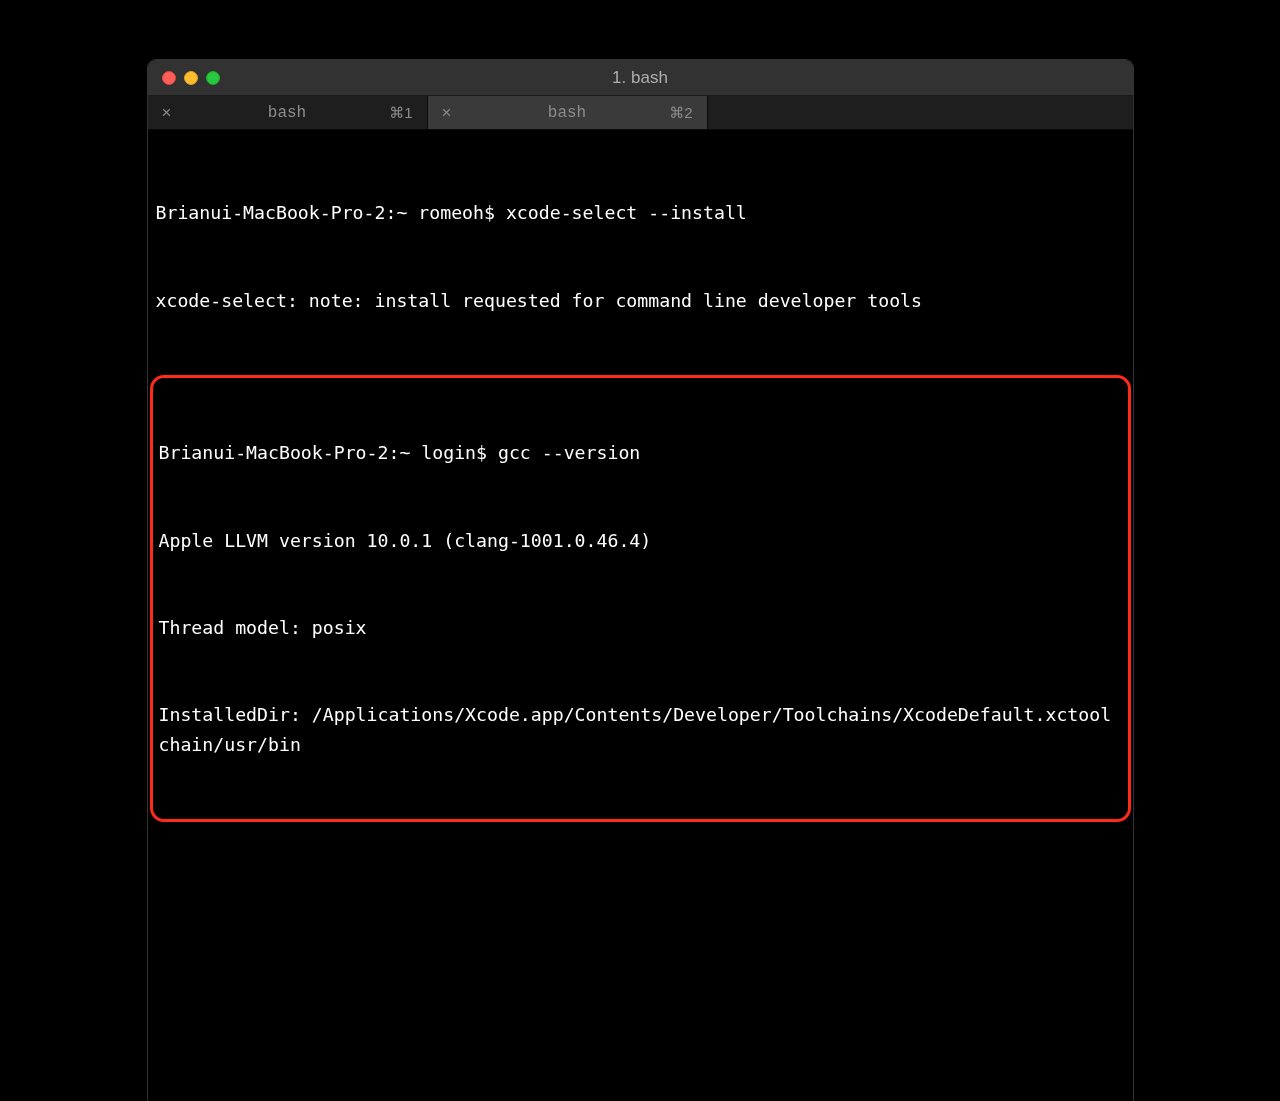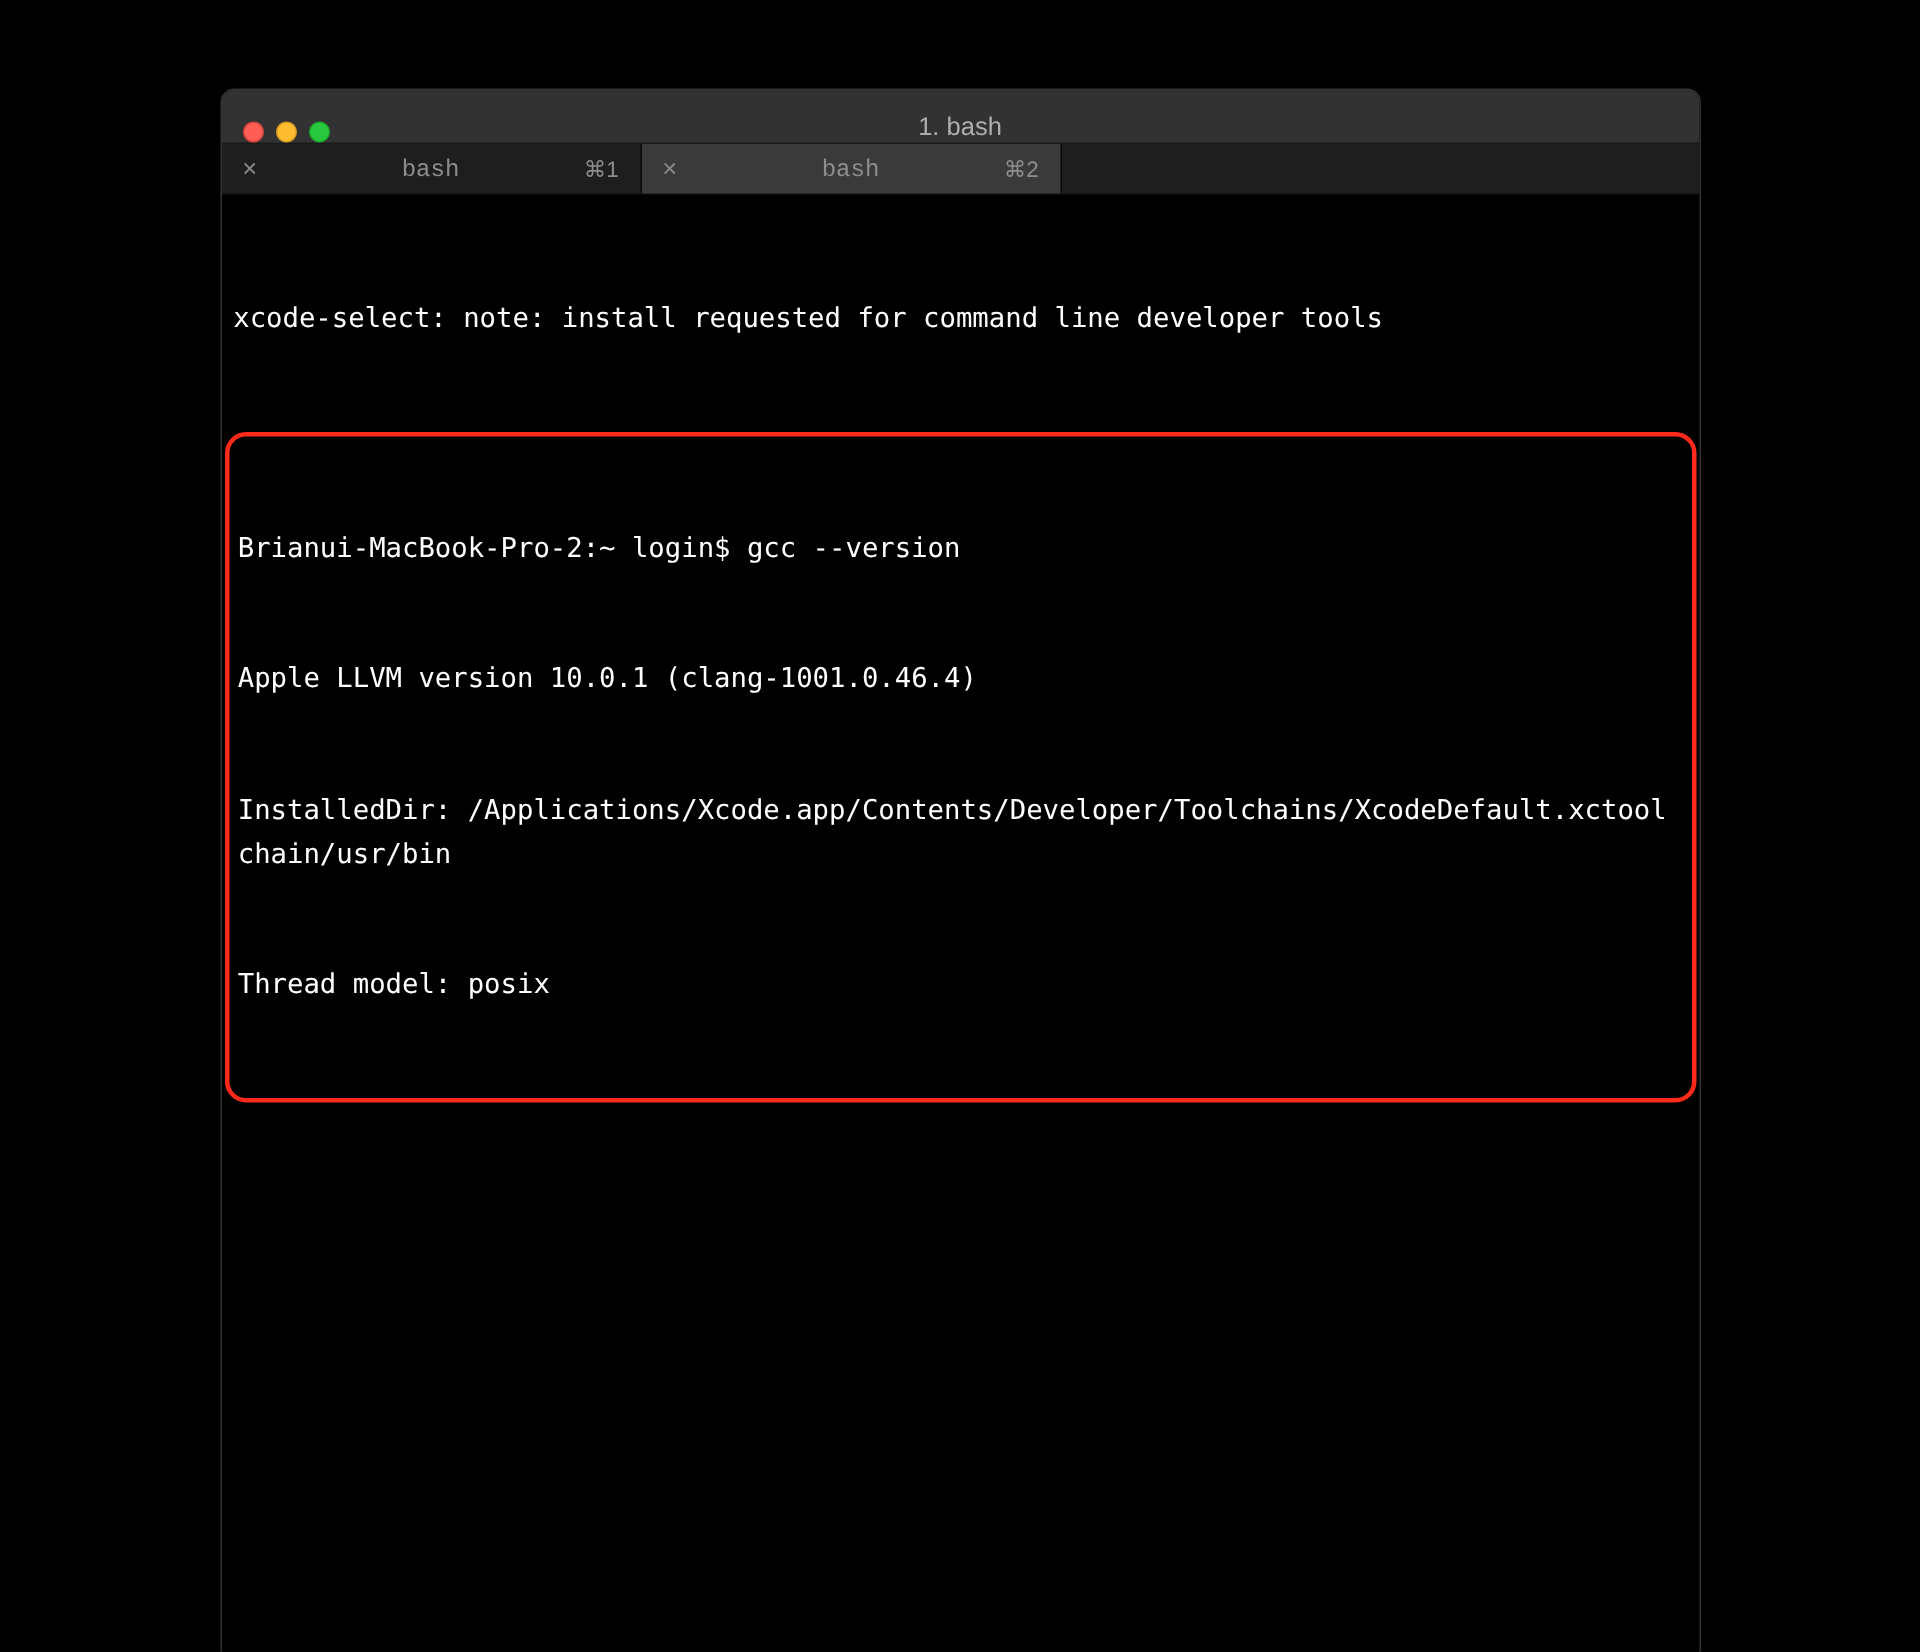--- a/index.html
+++ b/index.html
@@ -17,21 +17,21 @@
       width: 985px;
       background: #000;
       border-radius: 8px;
       overflow: hidden;
       box-shadow: 0 0 0 1px #333;
     }
     .title-bar {
       height: 36px;
       background: #323232;
       display: flex;
-      align-items: flex-end;
+      align-items: center;
       position: relative;
       border-bottom: 1px solid #1a1a1a;
     }
     .traffic-lights {
       display: flex;
       gap: 8px;
       padding-left: 14px;
       align-items: center;
     }
     .light {
@@ -125,23 +125,24 @@
       <span class="tab-shortcut">⌘1</span>
     </div>
     <div class="tab active">
       <span class="tab-close">×</span>
       <span class="tab-label">bash</span>
       <span class="tab-shortcut">⌘2</span>
     </div>
   </div>
 
   <div class="terminal-body">
+    <span class="term-line">Brianui-MacBook-Pro-2:~ romeoh$ xcode-select --install</span>
     <span class="term-line">xcode-select: note: install requested for command line developer tools</span>
     <div class="highlight-box">
       <span class="term-line">Brianui-MacBook-Pro-2:~ login$ gcc --version</span>
       <span class="term-line">Apple LLVM version 10.0.1 (clang-1001.0.46.4)</span>
+      <span class="term-line">Thread model: posix</span>
       <span class="term-line">InstalledDir: /Applications/Xcode.app/Contents/Developer/Toolchains/XcodeDefault.xctoolchain/usr/bin</span>
-      <span class="term-line">Thread model: posix</span>
     </div>
     
   </div>
 
 </div>
 
 </body></html>

